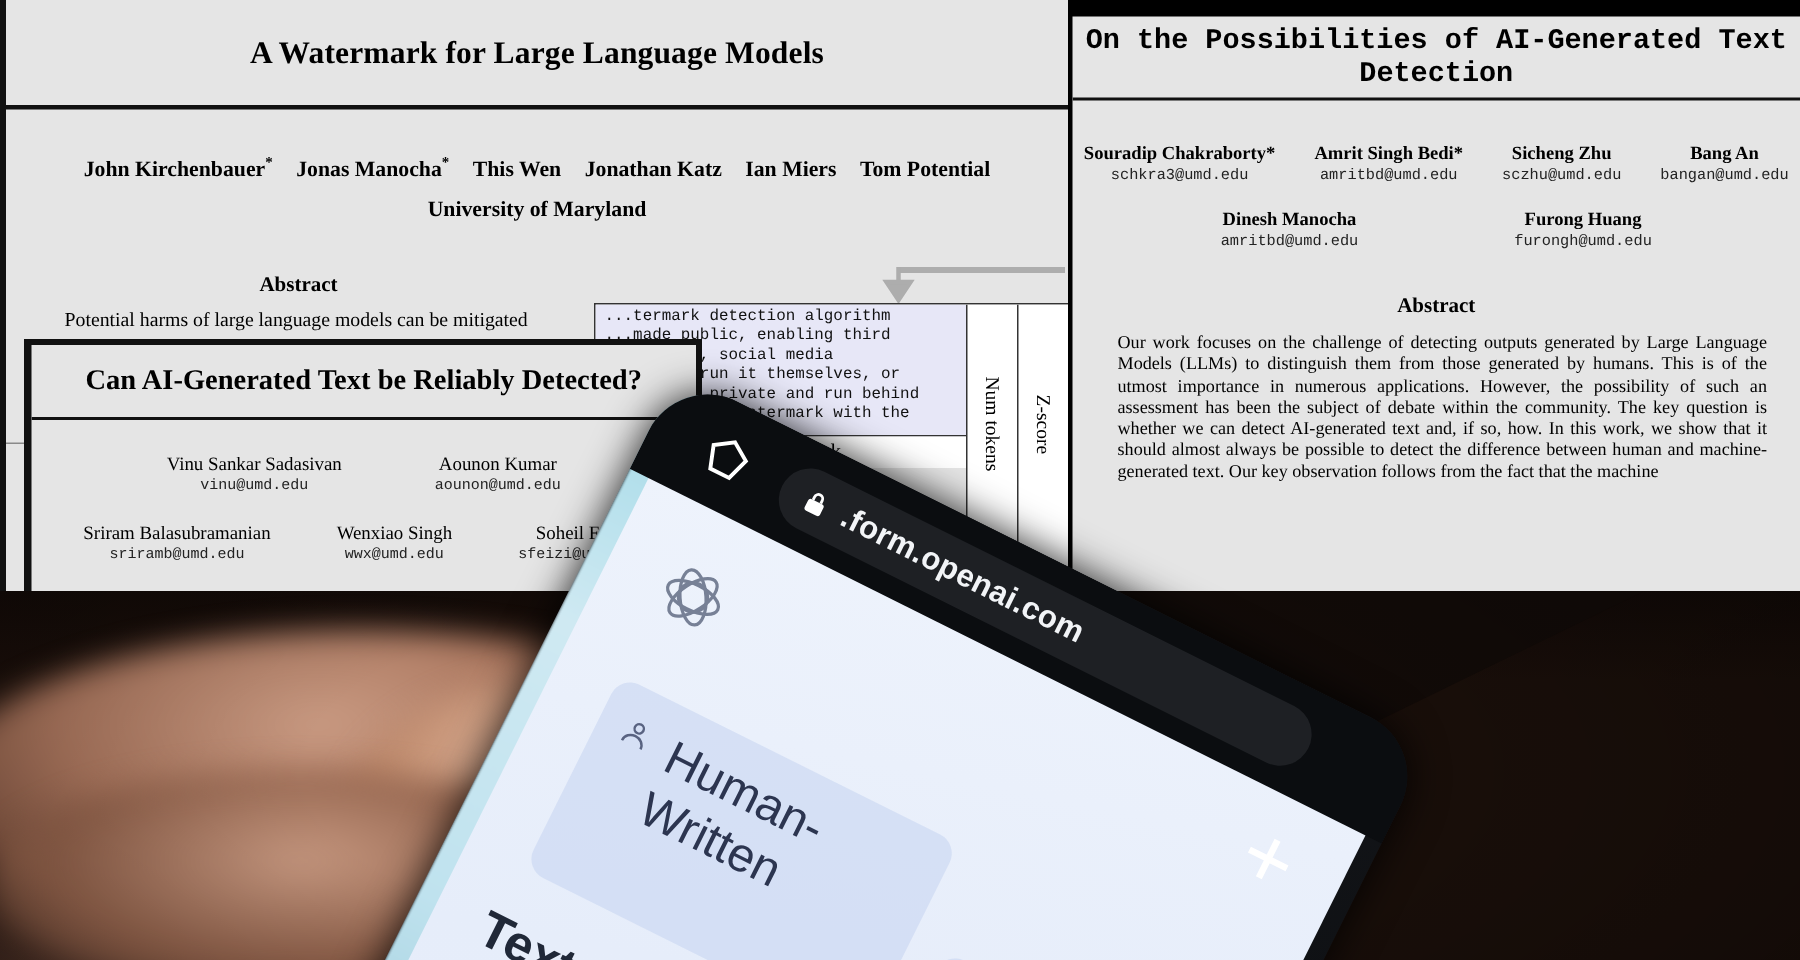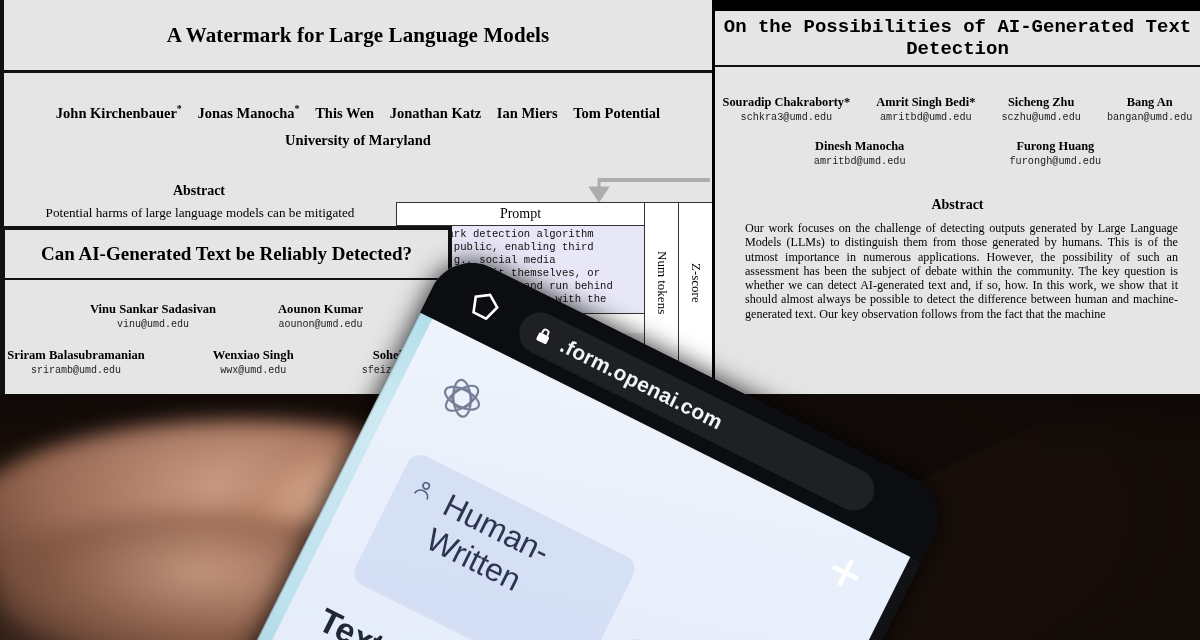--- a/index.html
+++ b/index.html
@@ -32,21 +32,21 @@
     text-align:center;margin-top:30px;font-weight:bold;font-size:14.5px;color:#000;
   }
   #paper-watermark .authors .nm{margin:0 6px;white-space:nowrap;}
   #paper-watermark .authors sup{font-size:10px;vertical-align:super;}
   #paper-watermark .affil{text-align:center;font-weight:bold;font-size:14.5px;margin-top:10px;color:#000;}
   #paper-watermark .abs-head{
     text-align:center;font-weight:bold;font-size:14px;margin-top:34px;
     width:390px;
   }
   #paper-watermark .abs-line{
-    font-size:13.2px;margin-top:6px;width:392px;text-align:center;color:#000;
+    font-size:13.2px;margin-top:6px;width:392px;text-align:left;color:#000;padding-left:39px;
   }
   
   #paper-watermark .lower-rule{
     position:absolute;left:0;right:0;top:295px;height:1px;background:#8a8a8a;
   }
 
   
   #callout-arrow{position:absolute;left:585px;top:176px;width:125px;height:26px;}
 
   
@@ -81,34 +81,34 @@
     width:34px;border-left:1px solid #333;box-sizing:border-box;
     display:flex;align-items:center;justify-content:center;background:#fff;
   }
   #prompt-table .col-v span{
     writing-mode:vertical-rl;font-size:13px;color:#000;white-space:nowrap;
     transform:translateY(-22px);
   }
 
   
   #paper-canai{
-    left:0;top:226px;width:452px;height:172px;
+    left:16px;top:226px;width:452px;height:172px;
     border:4px solid #111;border-left-width:5px;
   }
   #paper-canai .title-band{
     height:48px;border-bottom:2px solid #111;
     display:flex;align-items:center;justify-content:center;
   }
   #paper-canai .title-band h1{margin:0;font-size:19px;font-weight:bold;color:#000;}
   #paper-canai .auth-row{
     display:flex;justify-content:center;gap:62px;margin-top:22px;
   }
-  #paper-canai .auth-row.r2{margin-top:18px;gap:68px;}
+  #paper-canai .auth-row.r2{margin-top:18px;gap:44px;}
   #paper-canai .auth{text-align:center;}
-  #paper-canai .auth .nm{font-weight:bold;font-size:12.6px;color:#000;white-space:nowrap;}
+  #paper-canai .auth .nm{font-weight:normal;font-size:12.6px;color:#000;white-space:nowrap;}
   #paper-canai .auth .em{
     font-family:"Liberation Mono",monospace;font-size:10px;color:#222;margin-top:2px;white-space:nowrap;
   }
 
   
   #paper-possib{
     left:712px;top:0;width:488px;height:432px;
     border-top:11px solid #000;border-left:3px solid #000;
   }
   #paper-possib .title-band{
@@ -240,21 +240,20 @@
     <div class="lower-rule"></div>
   </div>
 
   <svg id="callout-arrow" viewBox="0 0 125 26">
     <path d="M125 4 H14" stroke="#adadad" stroke-width="4" fill="none"></path>
     <path d="M14 2 L14 12 M6 12 L22 12 L14 24 Z" stroke="#adadad" stroke-width="3" fill="#adadad"></path>
   </svg>
 
   <div class="paper" id="prompt-table">
     <div class="tbl-main">
-      <div class="tbl-hdr">Prompt</div>
       <div class="cell-prompt">...termark detection algorithm
 ...made public, enabling third
 ...s (e.g., social media
 ...ms) to run it themselves, or
 ...be kept private and run behind
 ... We seek a watermark with the
 ...ng properties:</div>
       <div class="tbl-hdr2">No watermark</div>
       <div class="cell-nowm" id="nowm-cell"><div><span class="hl-g">y efficient </span><span class="hl-r">on average term</span></div><div><span class="hl-g">and </span><span class="hl-r">word frequencies </span><span class="hl-g">on</span></div><div><span class="hl-g">c, </span><span class="hl-r">microamount </span><span class="hl-g">text </span><span class="hl-r">(as lit</span></div><div><span>rds)</span></div><div><span>ll and </span><span class="hl-r">low-resource ke</span></div><div><span class="hl-r">d bit </span><span class="hl-g">per </span><span class="hl-r">key is</span></div></div>
     </div>

